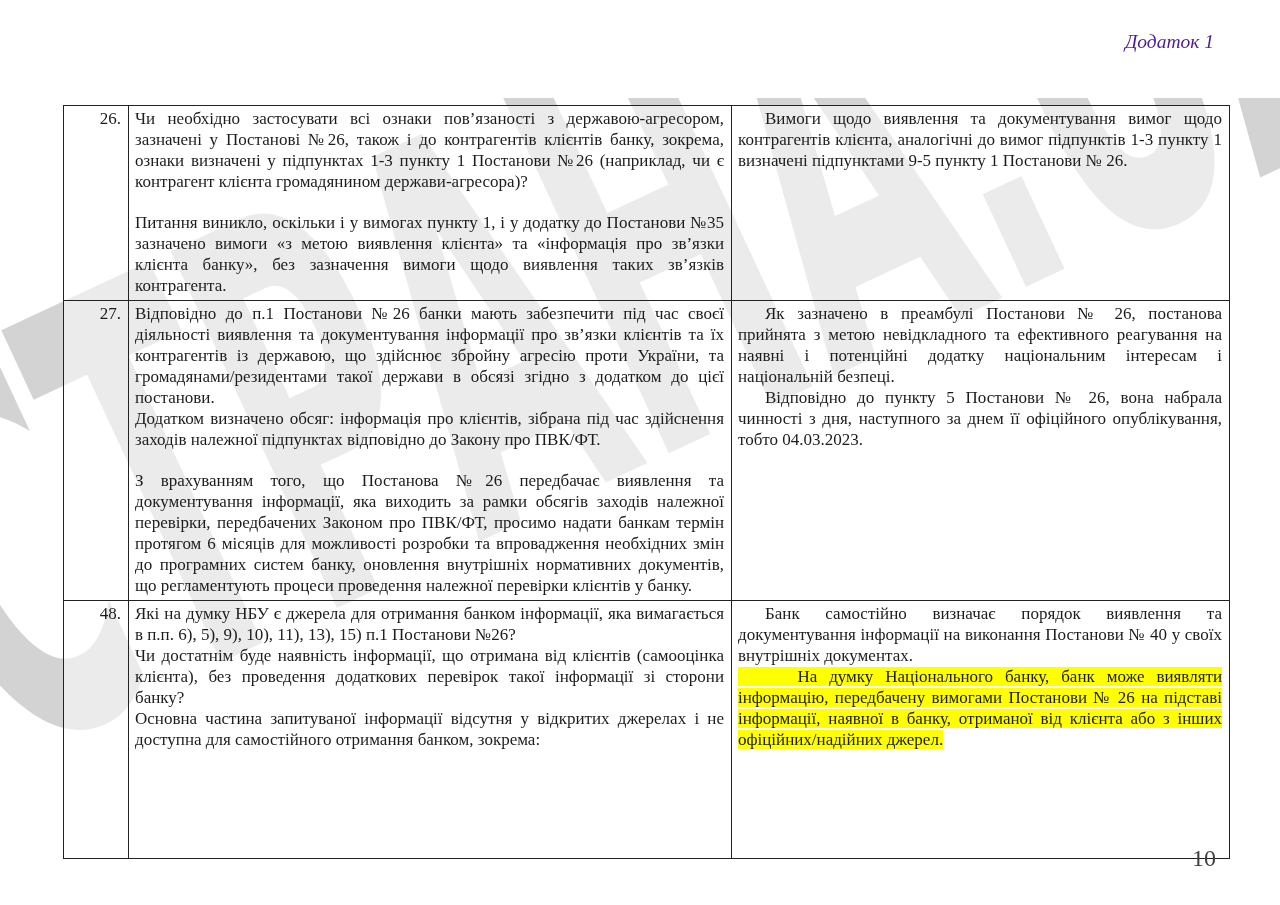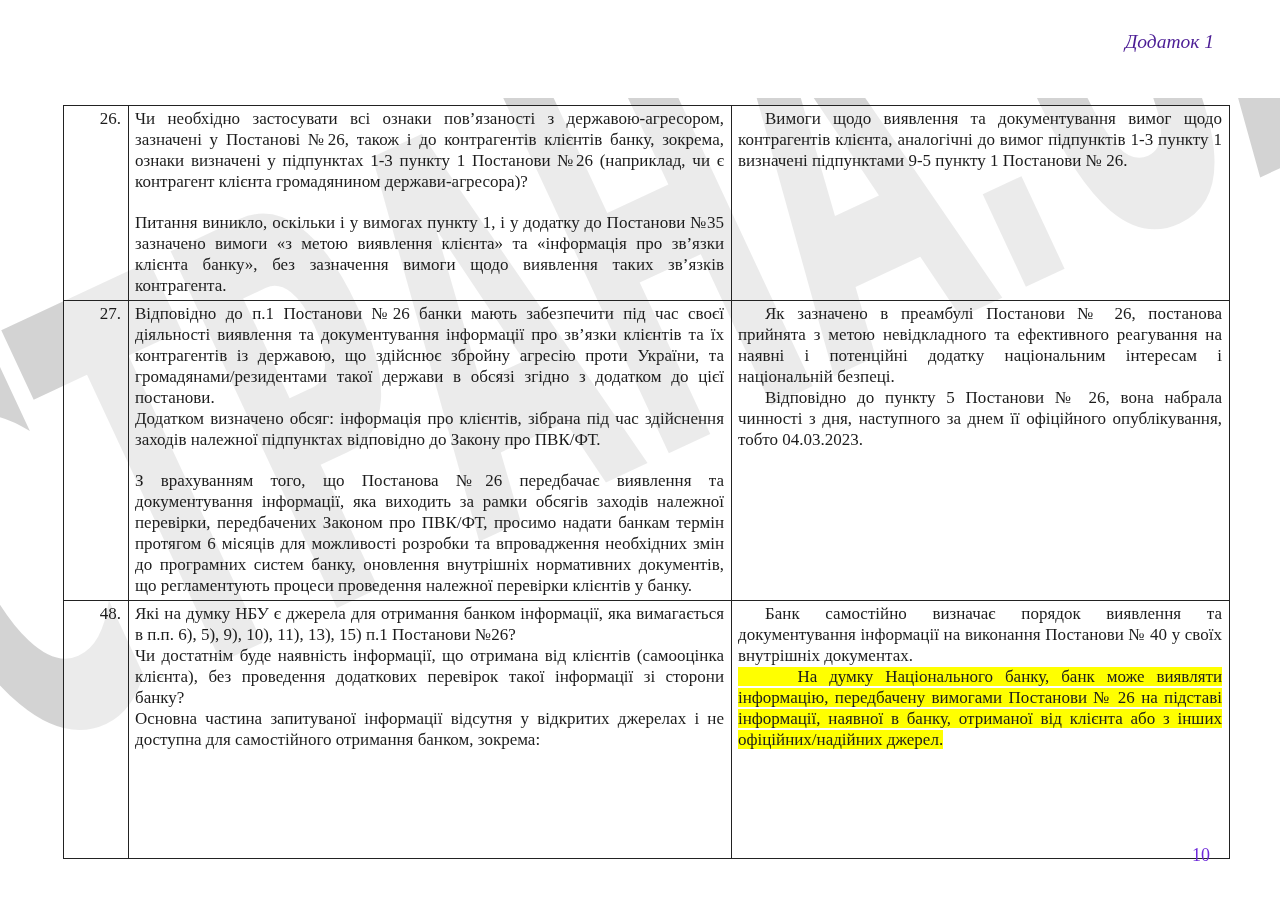--- a/index.html
+++ b/index.html
@@ -12,21 +12,21 @@
   .watermark-text{
     position:absolute;left:40px;top:200px;
     font-family:"DejaVu Sans", sans-serif;font-weight:700;font-size:540px;line-height:1;
     white-space:nowrap;color:rgba(72,72,72,0.24);
     transform-origin:0 100%;
     transform:rotate(-25deg) scaleX(0.45);
     user-select:none;
   }
   
   .header-note{position:absolute;top:31px;right:66px;font-style:italic;font-size:19.5px;color:#4c1d95;}
-  .page-number{position:absolute;top:845px;left:1192px;font-size:18px;color:#6d28d9;}
+  .page-number{position:absolute;top:845px;left:1192px;font-size:24px;color:#404040;}
   
   .qa-table{
     position:absolute;left:63px;top:105px;width:1166px;
     border-collapse:collapse;table-layout:fixed;
     background:rgba(255,255,255,0.55);
   }
   .qa-table td{border:1.5px solid #222222;vertical-align:top;padding:2px 7px 4px 6px;}
   .qa-table tr:nth-child(1){height:62px;}
   .qa-table tr:nth-child(2){height:197px;}
   .qa-table tr:nth-child(3){height:258px;}

